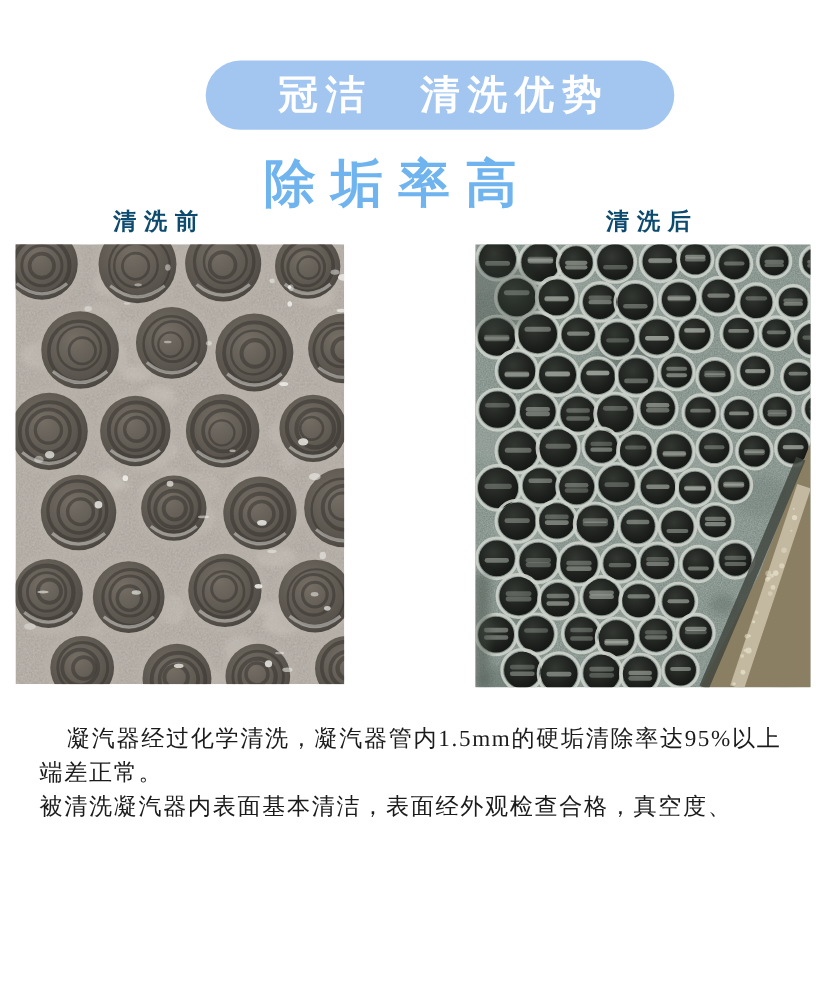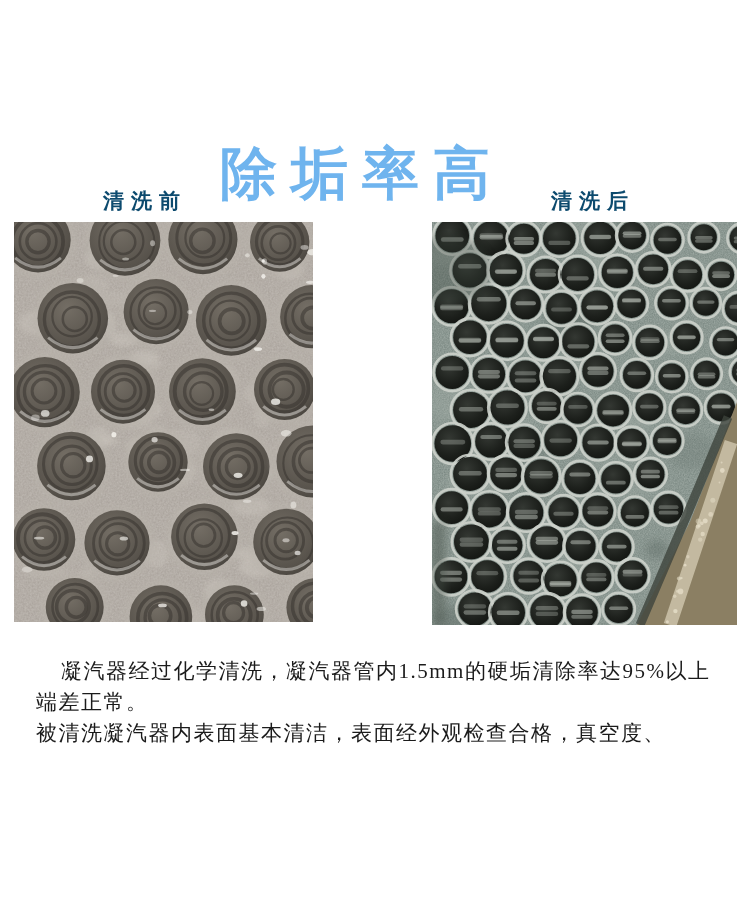--- a/index.html
+++ b/index.html
@@ -3,21 +3,21 @@
 <meta charset="utf-8">
 <style>
   html,body{margin:0;padding:0;background:#fff;}
   .page{position:relative;width:750px;height:900px;background:#ffffff;overflow:hidden;
         font-family:"Liberation Sans","DejaVu Sans",sans-serif;}
   .banner{position:absolute;left:187px;top:55px;width:426px;height:63px;
           border-radius:32px;display:flex;align-items:center;justify-content:center;}
   .banner-title{color:#ffffff;font-size:36px;font-weight:bold;letter-spacing:7px;text-indent:7px;
           font-family:"DejaVu Sans","Liberation Sans",sans-serif;}
   .headline{position:absolute;left:0;top:136px;width:710px;text-align:center;
-          font-size:57px;font-weight:bold;letter-spacing:14px;text-indent:14px;
+          font-size:47px;font-weight:bold;letter-spacing:14px;text-indent:14px;
           font-family:"DejaVu Sans","Liberation Sans",sans-serif;}
   .photo-label{position:absolute;top:187px;font-size:21px;font-weight:bold;color:#0c4a6e;
           letter-spacing:7px;font-family:"Liberation Serif","DejaVu Serif",serif;}
   .label-before{left:103px;}
   .label-after{left:551px;}
   .photo{position:absolute;top:222px;overflow:hidden;}
   .photo-before{left:14px;width:299px;height:400px;}
   .photo-after{left:432px;width:305px;height:403px;}
   .photo svg{display:block;width:100%;height:100%;}
   .body-text{position:absolute;left:20px;top:640px;width:714px;color:#1b1b1b;
@@ -26,20 +26,23 @@
   .para{margin:16px;}
   .para + .para{margin-top:7px;}
   .line{white-space:nowrap;}
   .line-indent{padding-left:25px;}
 </style>
 </head>
 <body>
 
 <div class="page">
 
+  <div class="banner" style="background: rgb(163, 198, 241);">
+    <span class="banner-title" style="color: rgb(255, 255, 255);">冠洁　清洗优势</span>
+  </div>
 
   <div class="headline" style="color: rgb(111, 180, 238);">除垢率高</div>
 
   <div class="photo-label label-before">清洗前</div>
   <div class="photo-label label-after">清洗后</div>
 
   <div class="photo photo-before">
     <svg id="svg-before" viewBox="0 0 299 400" preserveAspectRatio="none">
         <defs>
           <radialGradient id="gb-hole" cx="0.42" cy="0.36" r="0.8">

